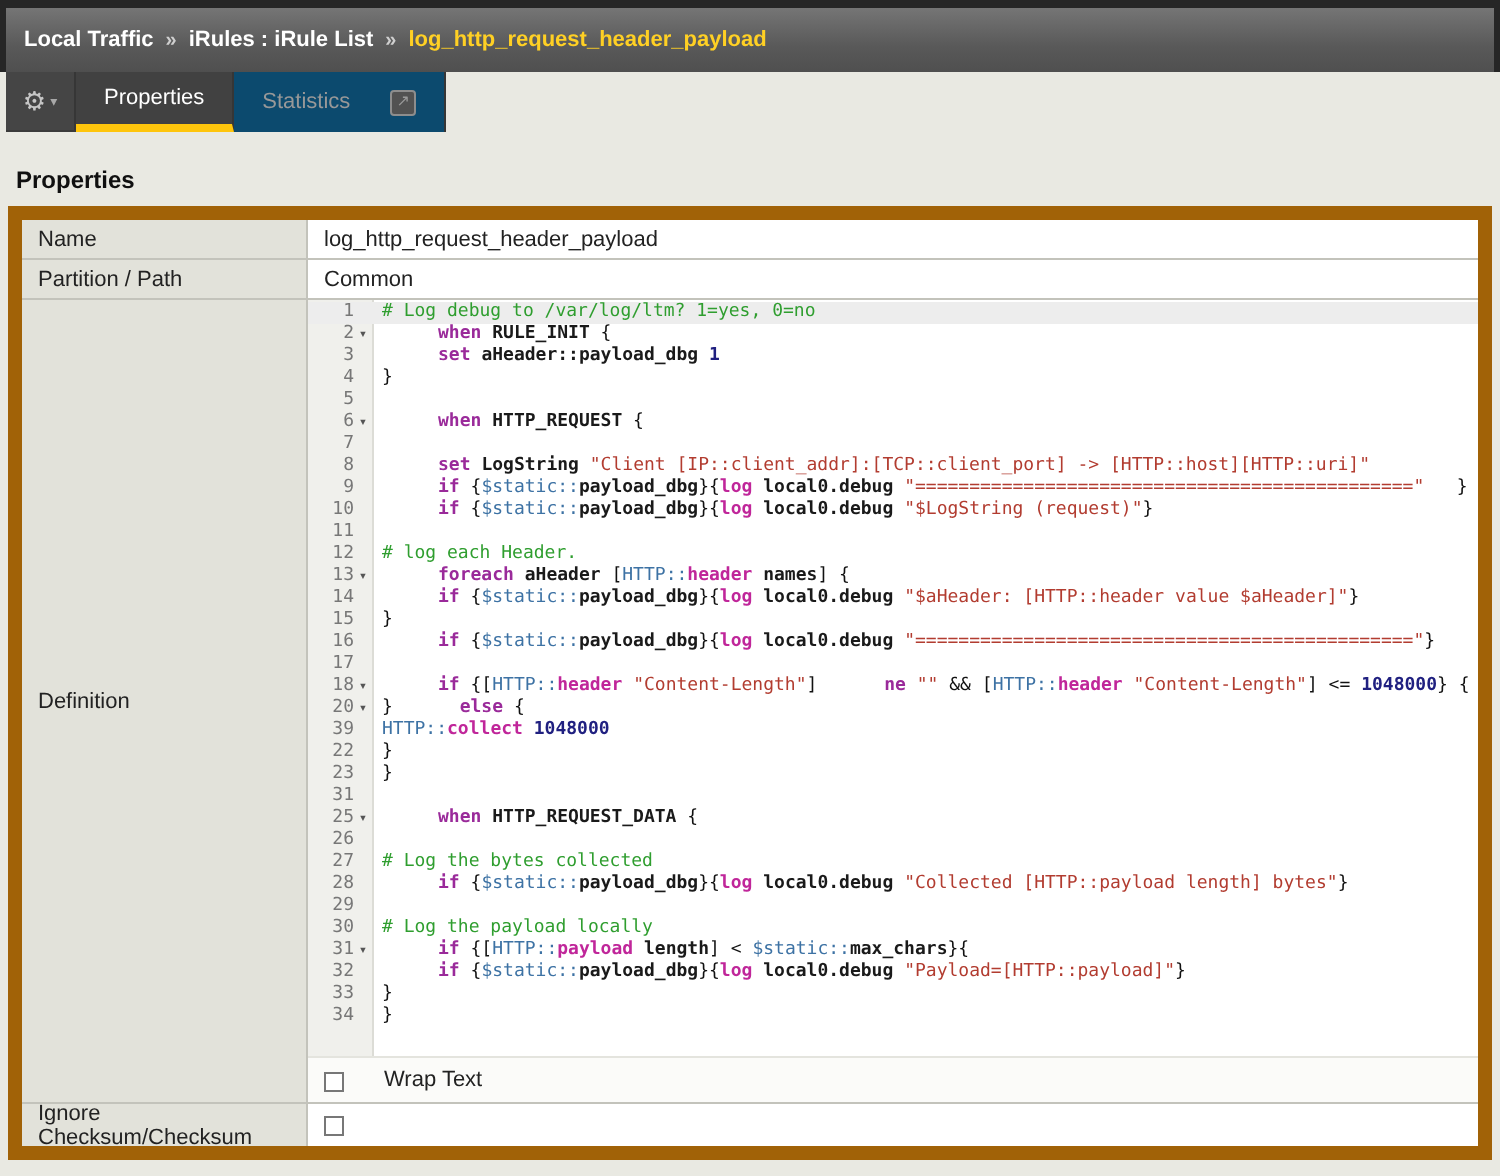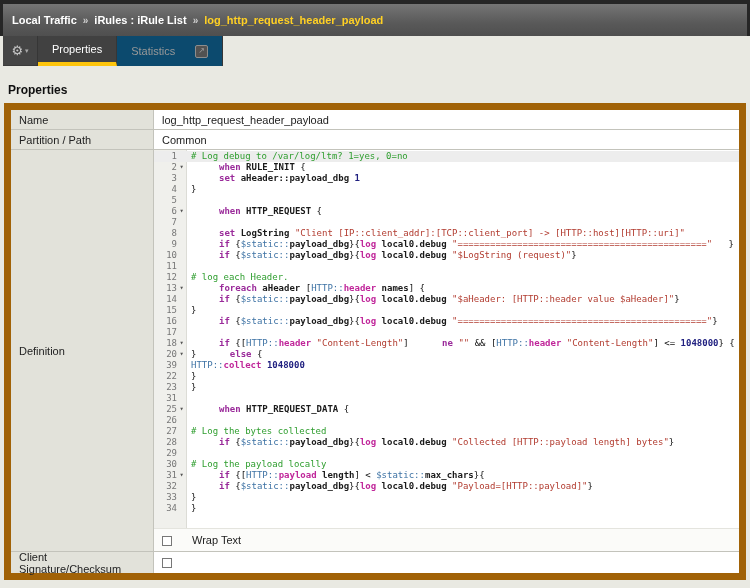--- a/index.html
+++ b/index.html
@@ -180,21 +180,21 @@
       <div class="editor-opts">
         <label class="optline">
           <input type="checkbox" style="">
           <span>Wrap Text</span>
         </label>
       </div>
     </div>
   </div>
 
   <div class="row ignore">
-    <div class="lbl">Client Signature/Checksum</div>
+    <div class="lbl">Ignore Checksum/Checksum</div>
     <div class="val">
       <input type="checkbox" style="">
     </div>
   </div>
 
 </div>
 
 <div class="btnbar">
   <button class="btn">Update</button>
   <button class="btn">Delete</button>

